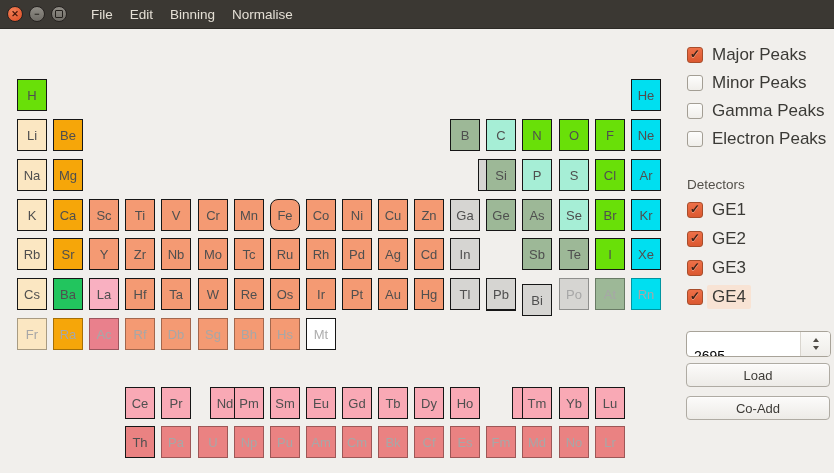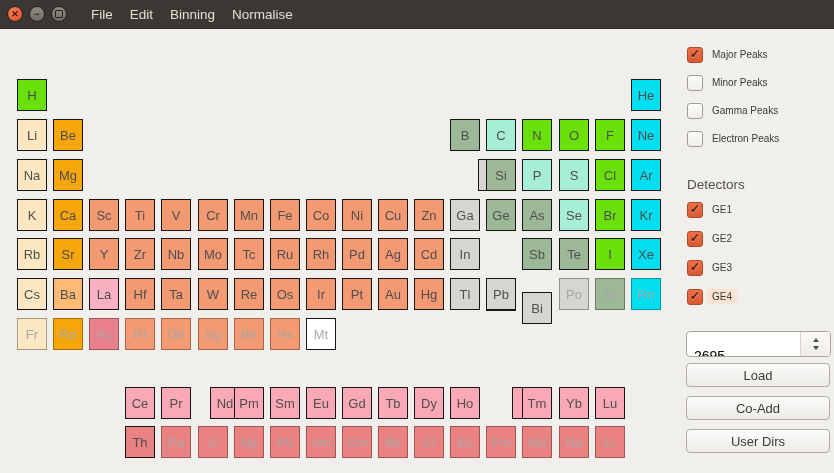--- a/index.html
+++ b/index.html
@@ -45,21 +45,21 @@
     border:1px solid #a39e94; border-radius:3px;
     background:linear-gradient(#fdfdfc,#f0eeea);
     margin-right:9px;
   }
   .cbox.checked { background:linear-gradient(#ee7048,#db5830); border-color:#a84d2b; }
   .check-glyph {
     position:absolute; inset:-1px 0 0 0; display:flex; align-items:center; justify-content:center;
     font-size:12px; font-weight:bold; color:#3e2317;
     text-shadow:0 1px 0 rgba(255,255,255,0.35);
   }
-  .clabel { font-size:10px; color:#3b3a36; white-space:nowrap; }
+  .clabel { font-size:17px; color:#3b3a36; white-space:nowrap; }
   .clabel.hl { background:#f8e3d4; border-radius:2px; padding:2px 5px; margin-left:-5px; }
 
   .peaks-group { position:absolute; left:687px; top:46px; display:flex; flex-direction:column; gap:11px; }
   .detectors-title { position:absolute; left:687px; top:177px; font-size:13.5px; color:#53504a; }
   .detectors-group { position:absolute; left:687px; top:201px; display:flex; flex-direction:column; gap:12px; }
 
   
   .spinner {
     position:absolute; left:686px; top:331px; width:145px; height:26px; box-sizing:border-box;
     background:#ffffff; border:1px solid #a8a399; border-radius:4px; display:flex; overflow:hidden;
@@ -128,21 +128,21 @@
       <div class="tile" style="left: 559px; top: 159px; background: rgb(166, 238, 214);">S</div>
       <div class="tile" style="left: 595px; top: 159px; background: rgb(105, 224, 8);">Cl</div>
       <div class="tile" style="left: 631px; top: 159px; background: rgb(0, 223, 240);">Ar</div>
       <div class="tile" style="left: 17px; top: 199px; background: rgb(251, 231, 194);">K</div>
       <div class="tile" style="left: 53px; top: 199px; background: rgb(246, 166, 9);">Ca</div>
       <div class="tile" style="left: 89px; top: 199px; background: rgb(244, 154, 115);">Sc</div>
       <div class="tile" style="left: 125px; top: 199px; background: rgb(244, 154, 115);">Ti</div>
       <div class="tile" style="left: 161px; top: 199px; background: rgb(244, 154, 115);">V</div>
       <div class="tile" style="left: 198px; top: 199px; background: rgb(244, 154, 115);">Cr</div>
       <div class="tile" style="left: 234px; top: 199px; background: rgb(244, 154, 115);">Mn</div>
-      <div class="tile" style="left: 270px; top: 199px; background: rgb(244, 154, 115);">Fe</div>
+      <div class="tile" style="left: 270px; top: 199px; background: rgb(244, 154, 115); border-radius: 8px;">Fe</div>
       <div class="tile" style="left: 306px; top: 199px; background: rgb(244, 154, 115);">Co</div>
       <div class="tile" style="left: 342px; top: 199px; background: rgb(244, 154, 115);">Ni</div>
       <div class="tile" style="left: 378px; top: 199px; background: rgb(244, 154, 115);">Cu</div>
       <div class="tile" style="left: 414px; top: 199px; background: rgb(244, 154, 115);">Zn</div>
       <div class="tile" style="left: 450px; top: 199px; background: rgb(214, 213, 210);">Ga</div>
       <div class="tile" style="left: 486px; top: 199px; background: rgb(157, 184, 151);">Ge</div>
       <div class="tile" style="left: 522px; top: 199px; background: rgb(157, 184, 151);">As</div>
       <div class="tile" style="left: 559px; top: 199px; background: rgb(166, 238, 214);">Se</div>
       <div class="tile" style="left: 595px; top: 199px; background: rgb(105, 224, 8);">Br</div>
       <div class="tile" style="left: 631px; top: 199px; background: rgb(0, 223, 240);">Kr</div>
@@ -158,34 +158,34 @@
       <div class="tile" style="left: 342px; top: 238px; background: rgb(244, 154, 115);">Pd</div>
       <div class="tile" style="left: 378px; top: 238px; background: rgb(244, 154, 115);">Ag</div>
       <div class="tile" style="left: 414px; top: 238px; background: rgb(244, 154, 115);">Cd</div>
       <div class="tile" style="left: 450px; top: 238px; background: rgb(214, 213, 210);">In</div>
       <div class="tile" style="left: 486px; top: 238px; background: rgb(214, 213, 210); margin-top: 41px;">Sn</div>
       <div class="tile" style="left: 522px; top: 238px; background: rgb(157, 184, 151);">Sb</div>
       <div class="tile" style="left: 559px; top: 238px; background: rgb(157, 184, 151);">Te</div>
       <div class="tile" style="left: 595px; top: 238px; background: rgb(105, 224, 8);">I</div>
       <div class="tile" style="left: 631px; top: 238px; background: rgb(0, 223, 240);">Xe</div>
       <div class="tile" style="left: 17px; top: 278px; background: rgb(251, 231, 194);">Cs</div>
-      <div class="tile" style="left: 53px; top: 278px; background: #fdba74;">Ba</div>
+      <div class="tile" style="left: 53px; top: 278px; background: #22c55e;">Ba</div>
       <div class="tile" style="left: 89px; top: 278px; background: rgb(249, 176, 193);">La</div>
       <div class="tile" style="left: 125px; top: 278px; background: rgb(244, 154, 115);">Hf</div>
       <div class="tile" style="left: 161px; top: 278px; background: rgb(244, 154, 115);">Ta</div>
       <div class="tile" style="left: 198px; top: 278px; background: rgb(244, 154, 115);">W</div>
       <div class="tile" style="left: 234px; top: 278px; background: rgb(244, 154, 115);">Re</div>
       <div class="tile" style="left: 270px; top: 278px; background: rgb(244, 154, 115);">Os</div>
       <div class="tile" style="left: 306px; top: 278px; background: rgb(244, 154, 115);">Ir</div>
       <div class="tile" style="left: 342px; top: 278px; background: rgb(244, 154, 115);">Pt</div>
       <div class="tile" style="left: 378px; top: 278px; background: rgb(244, 154, 115);">Au</div>
       <div class="tile" style="left: 414px; top: 278px; background: rgb(244, 154, 115);">Hg</div>
       <div class="tile" style="left: 450px; top: 278px; background: rgb(214, 213, 210);">Tl</div>
       <div class="tile" style="left: 486px; top: 278px; background: rgb(214, 213, 210);">Pb</div>
-      <div class="tile" style="left: 522px; top: 292px; background: rgb(214, 213, 210); text-align: center;">Bi</div>
+      <div class="tile" style="left: 522px; top: 284px; background: rgb(214, 213, 210); text-align: center;">Bi</div>
       <div class="tile dim" style="left: 559px; top: 278px; background: rgb(214, 213, 210);">Po</div>
       <div class="tile dim" style="left: 595px; top: 278px; background: rgb(157, 184, 151);">At</div>
       <div class="tile dim" style="left: 631px; top: 278px; background: rgb(0, 223, 240);">Rn</div>
       <div class="tile dim" style="left: 17px; top: 318px; background: rgb(251, 231, 194);">Fr</div>
       <div class="tile dim" style="left: 53px; top: 318px; background: rgb(246, 166, 9);">Ra</div>
       <div class="tile dim" style="left: 89px; top: 318px; background: rgb(233, 128, 140);">Ac</div>
       <div class="tile dim" style="left: 125px; top: 318px; background: rgb(244, 154, 115);">Rf</div>
       <div class="tile dim" style="left: 161px; top: 318px; background: rgb(244, 154, 115);">Db</div>
       <div class="tile dim" style="left: 198px; top: 318px; background: rgb(244, 154, 115);">Sg</div>
       <div class="tile dim" style="left: 234px; top: 318px; background: rgb(244, 154, 115);">Bh</div>
@@ -274,16 +274,15 @@
     <div class="spin-value">2695</div>
     <div class="spin-btns">
       <div class="arr arr-up"></div>
       <div class="arr arr-down"></div>
     </div>
   </div>
 
   <div class="buttons">
       <div class="push-btn">Load</div>
       <div class="push-btn">Co-Add</div>
-      <div class="push-btn">User Dirs</div>
     </div>
 
 </div>
 
 </body></html>

